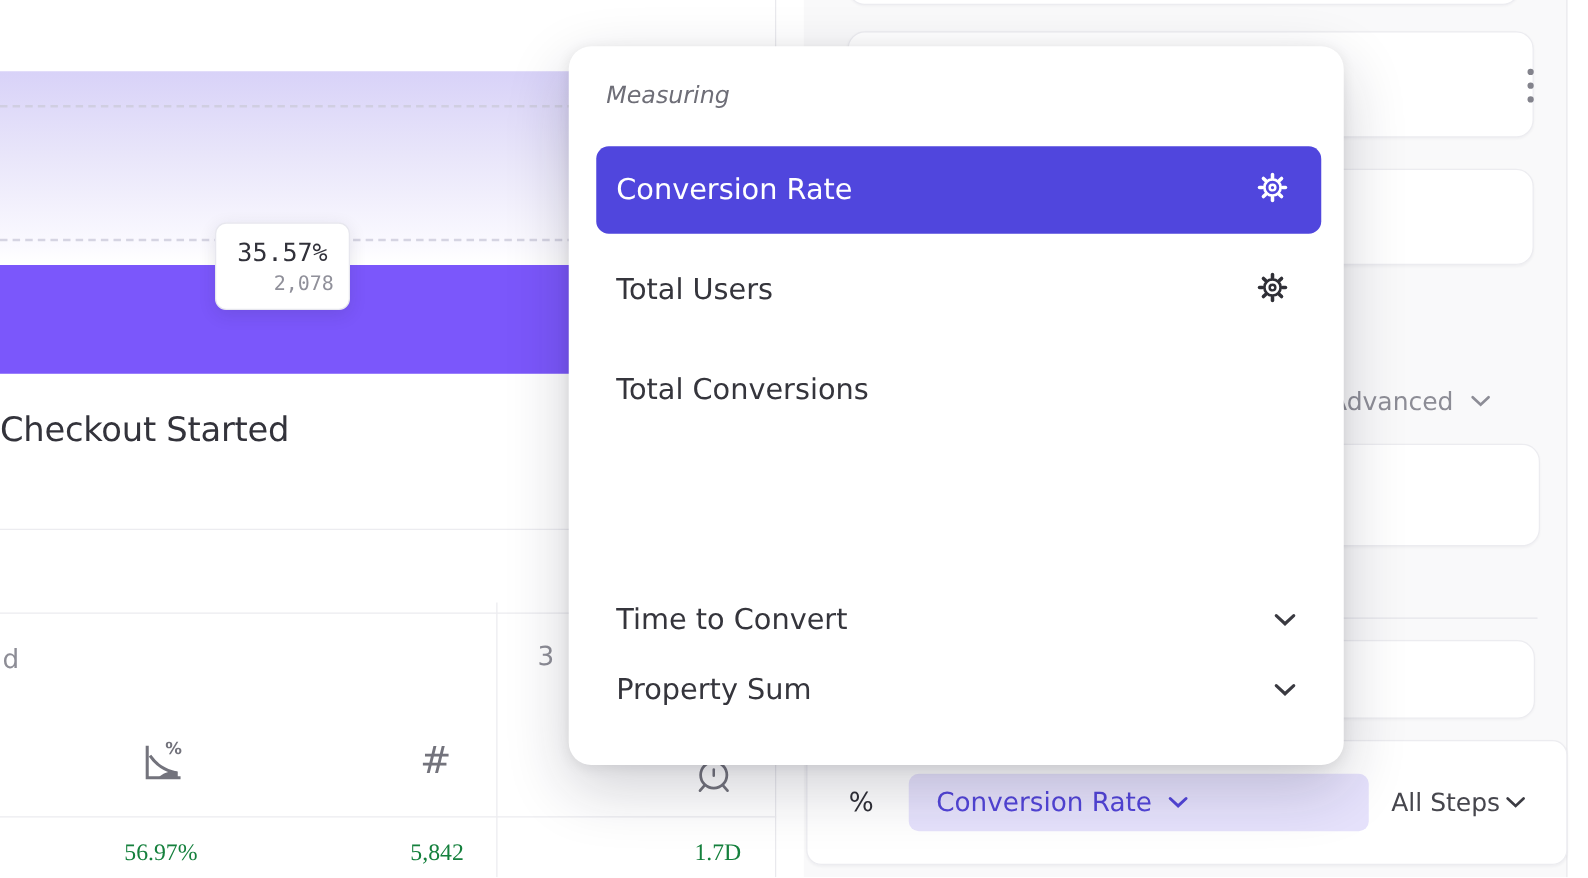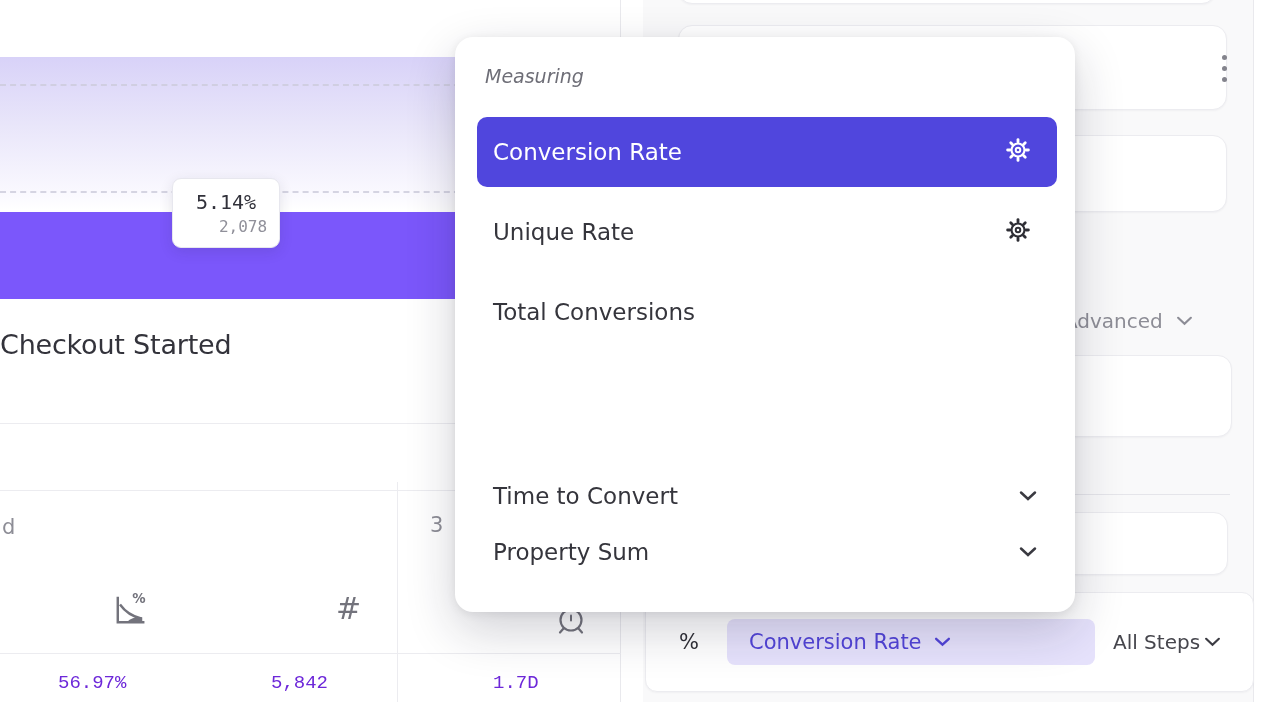--- a/index.html
+++ b/index.html
@@ -18,22 +18,22 @@
     border-radius:9px; box-shadow:0 4px 14px rgba(30,30,60,.12); display:flex; flex-direction:column;
     align-items:center; justify-content:center; gap:3px; }
   .tooltip .rate { font-family:"DejaVu Sans Mono","Liberation Mono",monospace; font-size:20px; color:#31313a; }
   .tooltip .count { font-family:"DejaVu Sans Mono","Liberation Mono",monospace; font-size:16px; color:#90909a;margin-left:34px; }
   .step-title { left:0; top:329px; font-size:27px; color:#33333b; letter-spacing:-.2px; white-space:nowrap; }
   .hdiv { height:0; border-top:1px solid #ececf0; }
   .vdiv { width:0; border-left:1px solid #ececf0; }
   .frag { color:#8d8d96; font-size:21px; }
   .metric-icon { color:#73737c; }
   .hash-glyph { font-size:30px; color:#73737c; line-height:1; }
-  .val { font-family:Liberation Mono, monospace; font-size:19px; color:#6d28d9;
-    text-align:left; white-space:nowrap; }
+  .val { font-family:Liberation Serif, serif; font-size:19px; color:#15803d;
+    text-align:right; white-space:nowrap; }
 
   
   .right-region { left:643px; top:0; width:611px; height:702px; background:#f9f9fa; border-right:1px solid #e9e9ed; }
   .rcard { position:absolute; background:#fff; border:1px solid #ececf0; border-radius:14px;
     box-shadow:0 1px 2px rgba(20,20,40,.04); }
   .kebab { display:flex; flex-direction:column; gap:6px; align-items:center; cursor:pointer; }
   .kebab i { width:5px; height:5px; border-radius:50%; background:#83838c; }
   .advanced { color:#8d8d96; font-size:20px; white-space:nowrap; display:flex; align-items:center; gap:13px; }
   .rdiv { height:0; border-top:1px solid #e5e5ea; }
   .footer-row { display:flex; align-items:center; }
@@ -60,21 +60,21 @@
 <div class="stage">
 
   <section class="abs left-card">
 
     <div class="abs bar-light"></div>
     <div class="abs gridline" style="top:84px;"></div>
     <div class="abs gridline" style="top:191px;"></div>
     <div class="abs bar-solid"></div>
 
     <div class="abs tooltip">
-      <div class="rate">5.14%</div>
+      <div class="rate">35.57%</div>
       <div class="count">2,078</div>
     </div>
 
     <div class="abs step-title">Checkout Started</div>
 
     <div class="abs hdiv" style="left:0; top:423px; width:621px;"></div>
     <div class="abs hdiv" style="left:0; top:490px; width:621px;"></div>
     <div class="abs vdiv" style="left:397px; top:482px; height:220px;"></div>
     <div class="abs hdiv" style="left:0; top:653px; width:621px;"></div>
 
@@ -165,21 +165,21 @@
             <line x1="6.9" y1="6.9" x2="5.3" y2="5.3"></line>
               <line x1="17.1" y1="6.9" x2="18.7" y2="5.3"></line>
             <line x1="6.9" y1="17.1" x2="5.3" y2="18.7"></line>
               <line x1="17.1" y1="17.1" x2="18.7" y2="18.7"></line>
           </g>
         </svg>
       </span>
     </div>
 
     <div class="menu-row" style="top:160px;">
-      <span class="txt">Unique Rate</span>
+      <span class="txt">Total Users</span>
       <span class="row-gear" style="color:#2f2f36;">
         <svg viewBox="0 0 24 24" width="26" height="26" fill="none" stroke="currentColor">
           <circle cx="12" cy="12" r="6" stroke-width="2"></circle>
             <circle cx="12" cy="12" r="2.1" stroke-width="1.8"></circle>
           <g stroke-width="2.6" stroke-linecap="round">
             <line x1="12" y1="4.6" x2="12" y2="2.4"></line>
               <line x1="12" y1="19.4" x2="12" y2="21.6"></line>
             <line x1="4.6" y1="12" x2="2.4" y2="12"></line>
               <line x1="19.4" y1="12" x2="21.6" y2="12"></line>
             <line x1="6.9" y1="6.9" x2="5.3" y2="5.3"></line>

